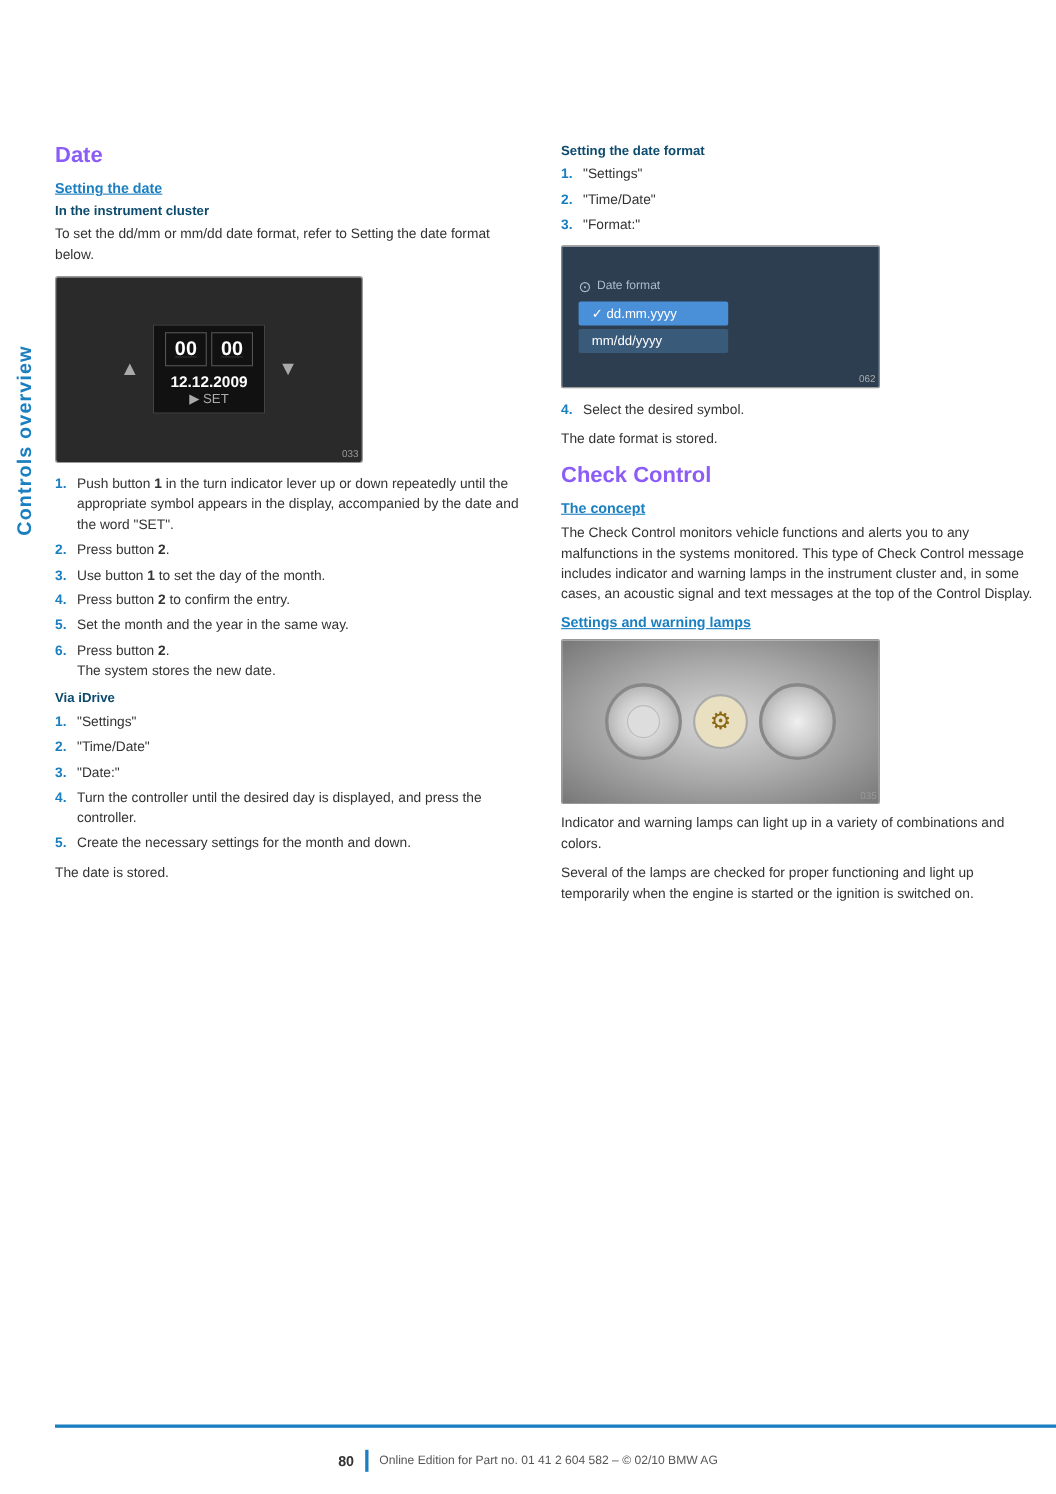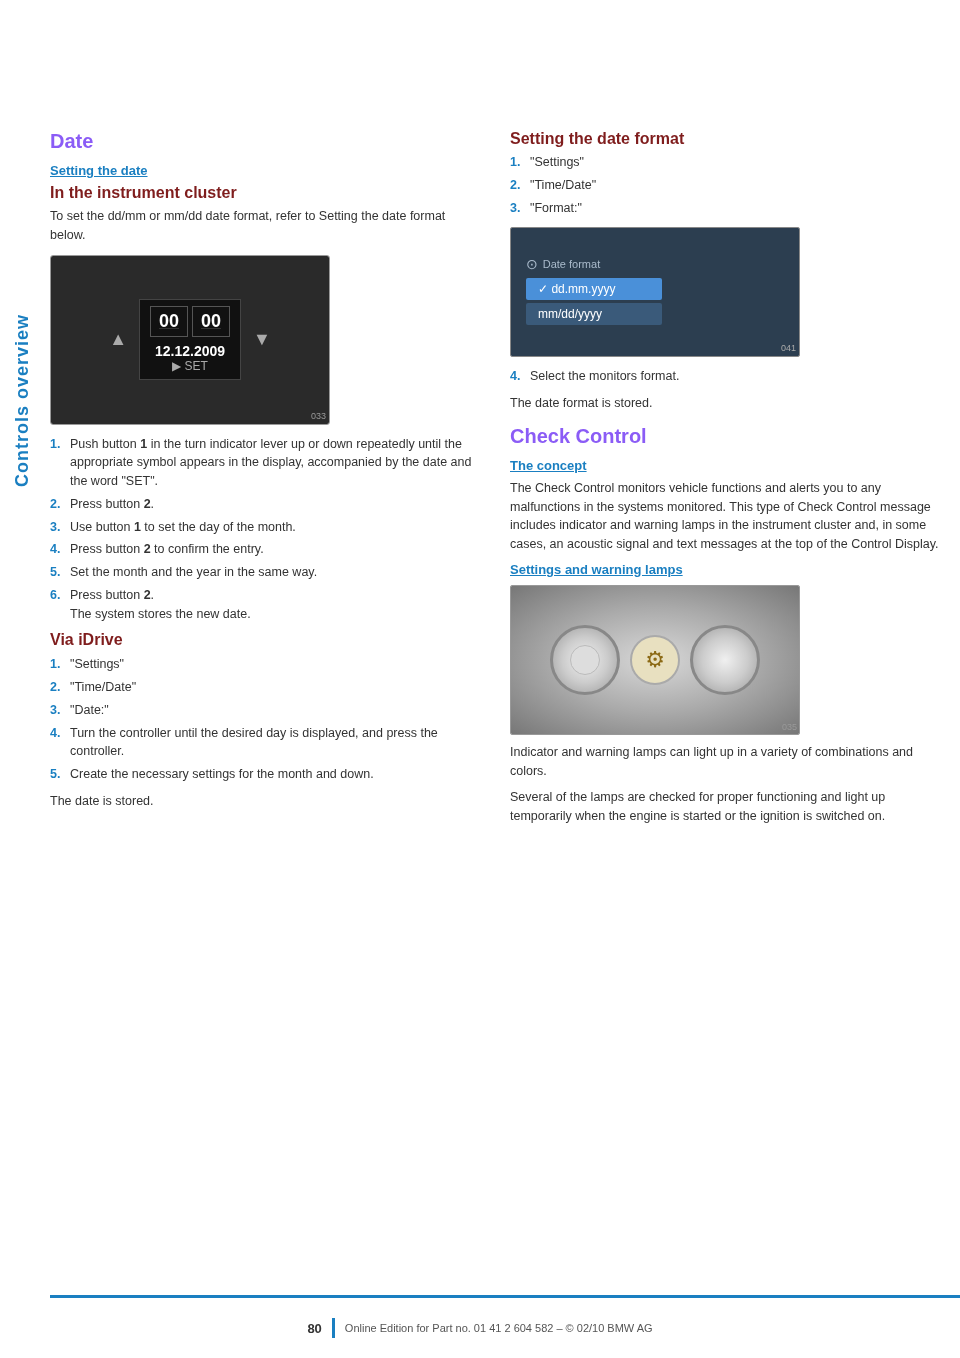--- a/index.html
+++ b/index.html
@@ -73,23 +73,23 @@
 
     .subsection-title {
       font-size: 13px;
       font-weight: bold;
       color: #1a7fc1;
       margin-bottom: 6px;
       text-decoration: underline;
     }
 
     .sub-subsection-title {
-      font-size: 16px;
-      font-weight: bold;
-      color: #7f1d1d;
+      font-size: 12px;
+      font-weight: bold;
+      color: #0c4a6e;
       margin-bottom: 5px;
     }
 
     
     .body-text {
       font-size: 12.5px;
       color: #333333;
       line-height: 1.5;
       margin-bottom: 8px;
     }
@@ -442,28 +442,28 @@
       <div class="cluster-image-container">
         <div class="date-format-image">
           <div class="date-format-inner">
             <div class="format-header">
               <span style="font-size:14px;">⊙</span>
               <span>Date format</span>
             </div>
             <div class="format-option selected">✓  dd.mm.yyyy</div>
             <div class="format-option unselected">   mm/dd/yyyy</div>
           </div>
-          <span class="image-caption-num" style="color:#aaa;">041</span>
+          <span class="image-caption-num" style="color:#aaa;">062</span>
         </div>
       </div>
 
       <ol class="numbered-list" style="margin-top:4px;">
         <li>
           <span class="list-num" style="color:#1a7fc1;">4.</span>
-          <span class="list-content">Select the monitors format.</span>
+          <span class="list-content">Select the desired symbol.</span>
         </li>
       </ol>
       <div class="body-text">The date format is stored.</div>
 
       <div class="section-title" style="margin-top:12px;">Check Control</div>
 
       <div class="subsection-title">The concept</div>
       <div class="body-text">The Check Control monitors vehicle functions and alerts you to any malfunctions in the systems monitored. This type of Check Control message includes indicator and warning lamps in the instrument cluster and, in some cases, an acoustic signal and text messages at the top of the Control Display.</div>
 
       <div class="subsection-title">Settings and warning lamps</div>

